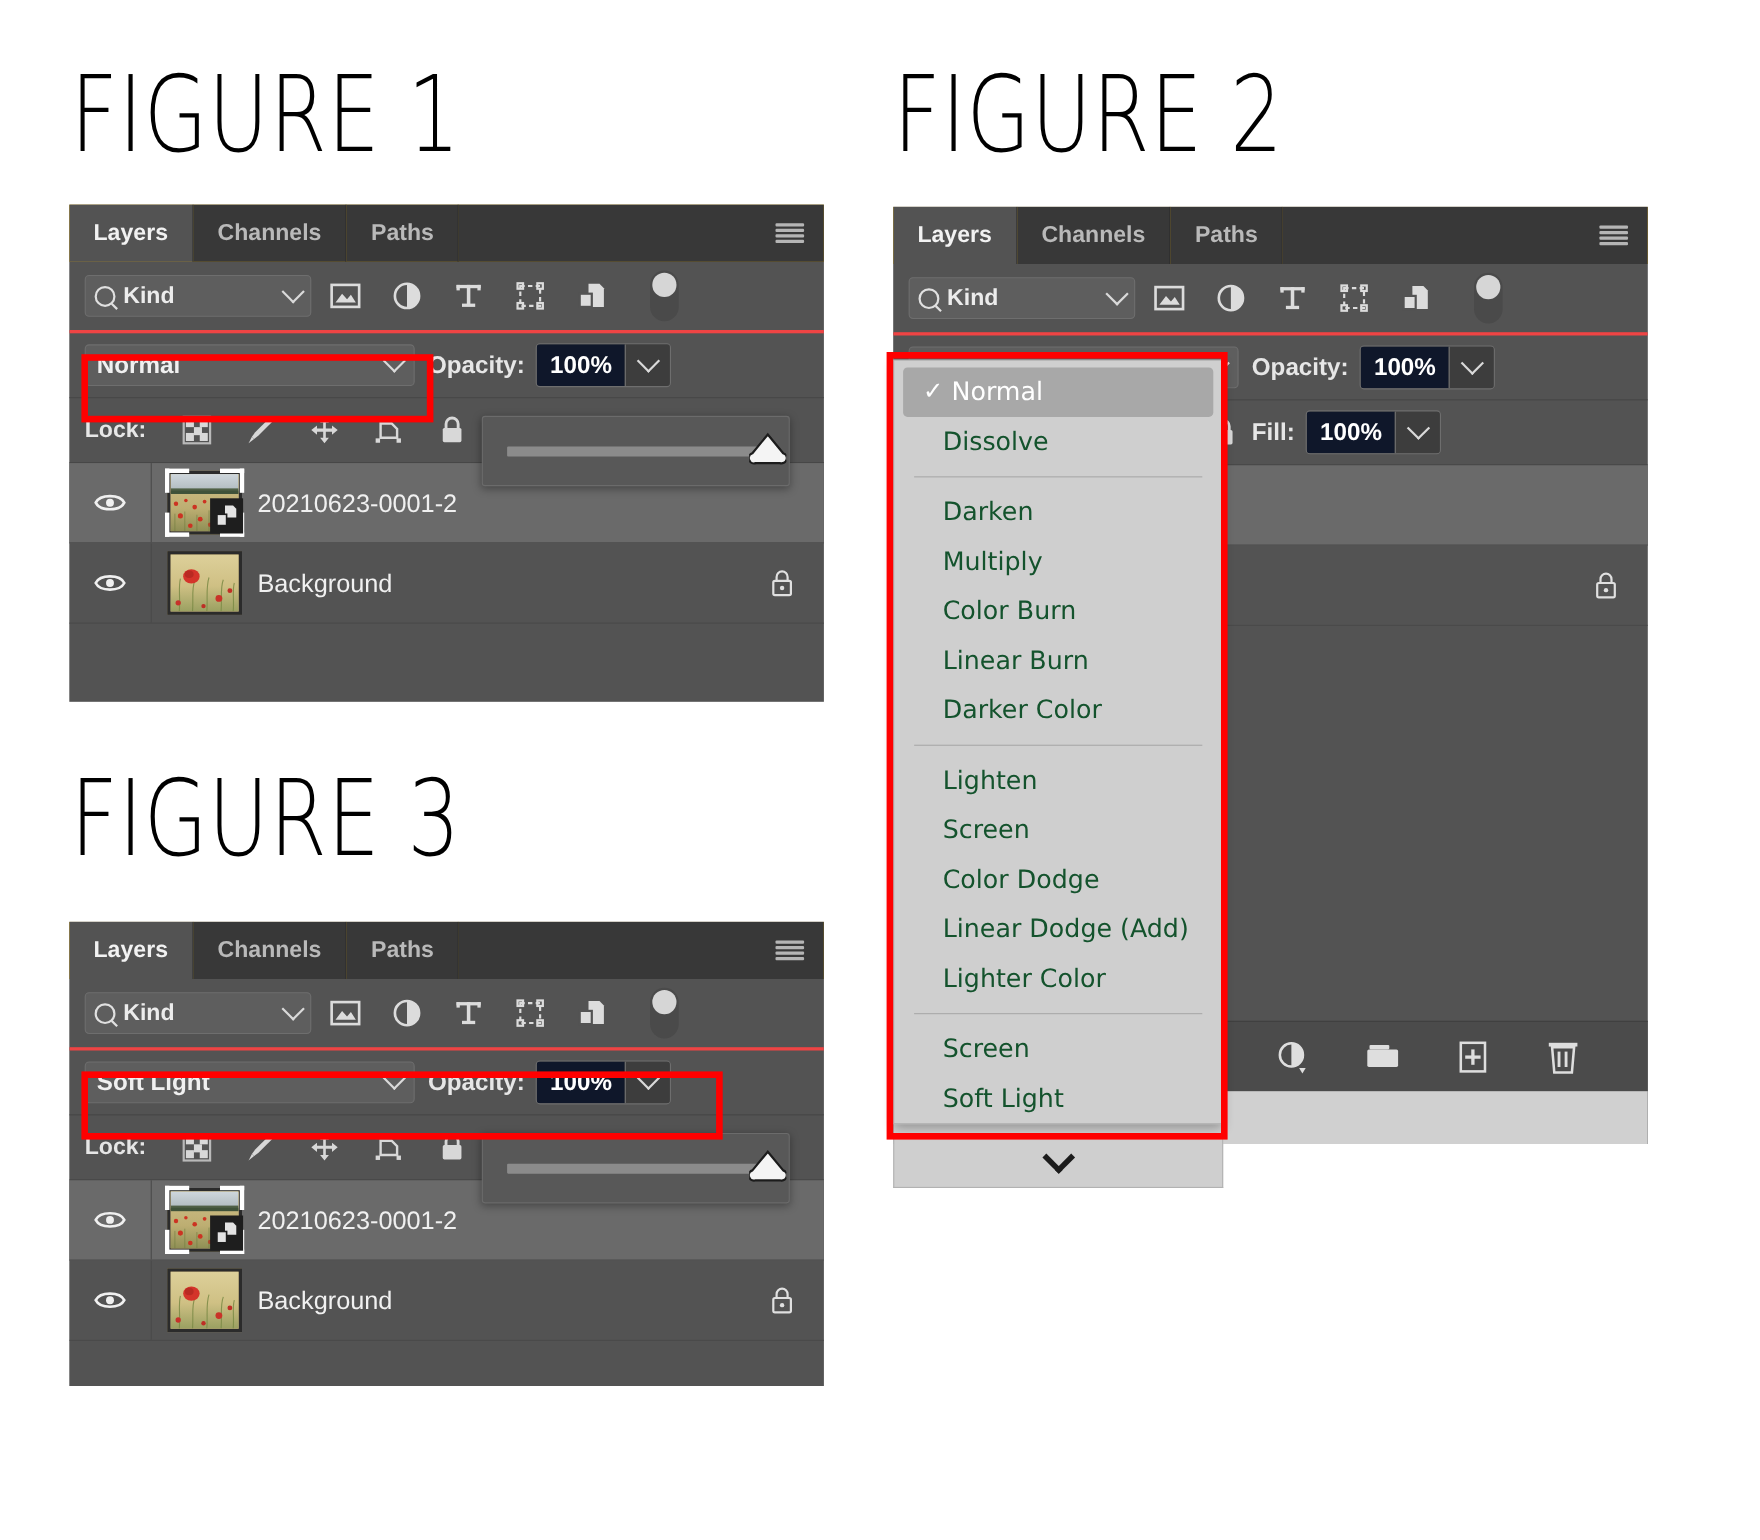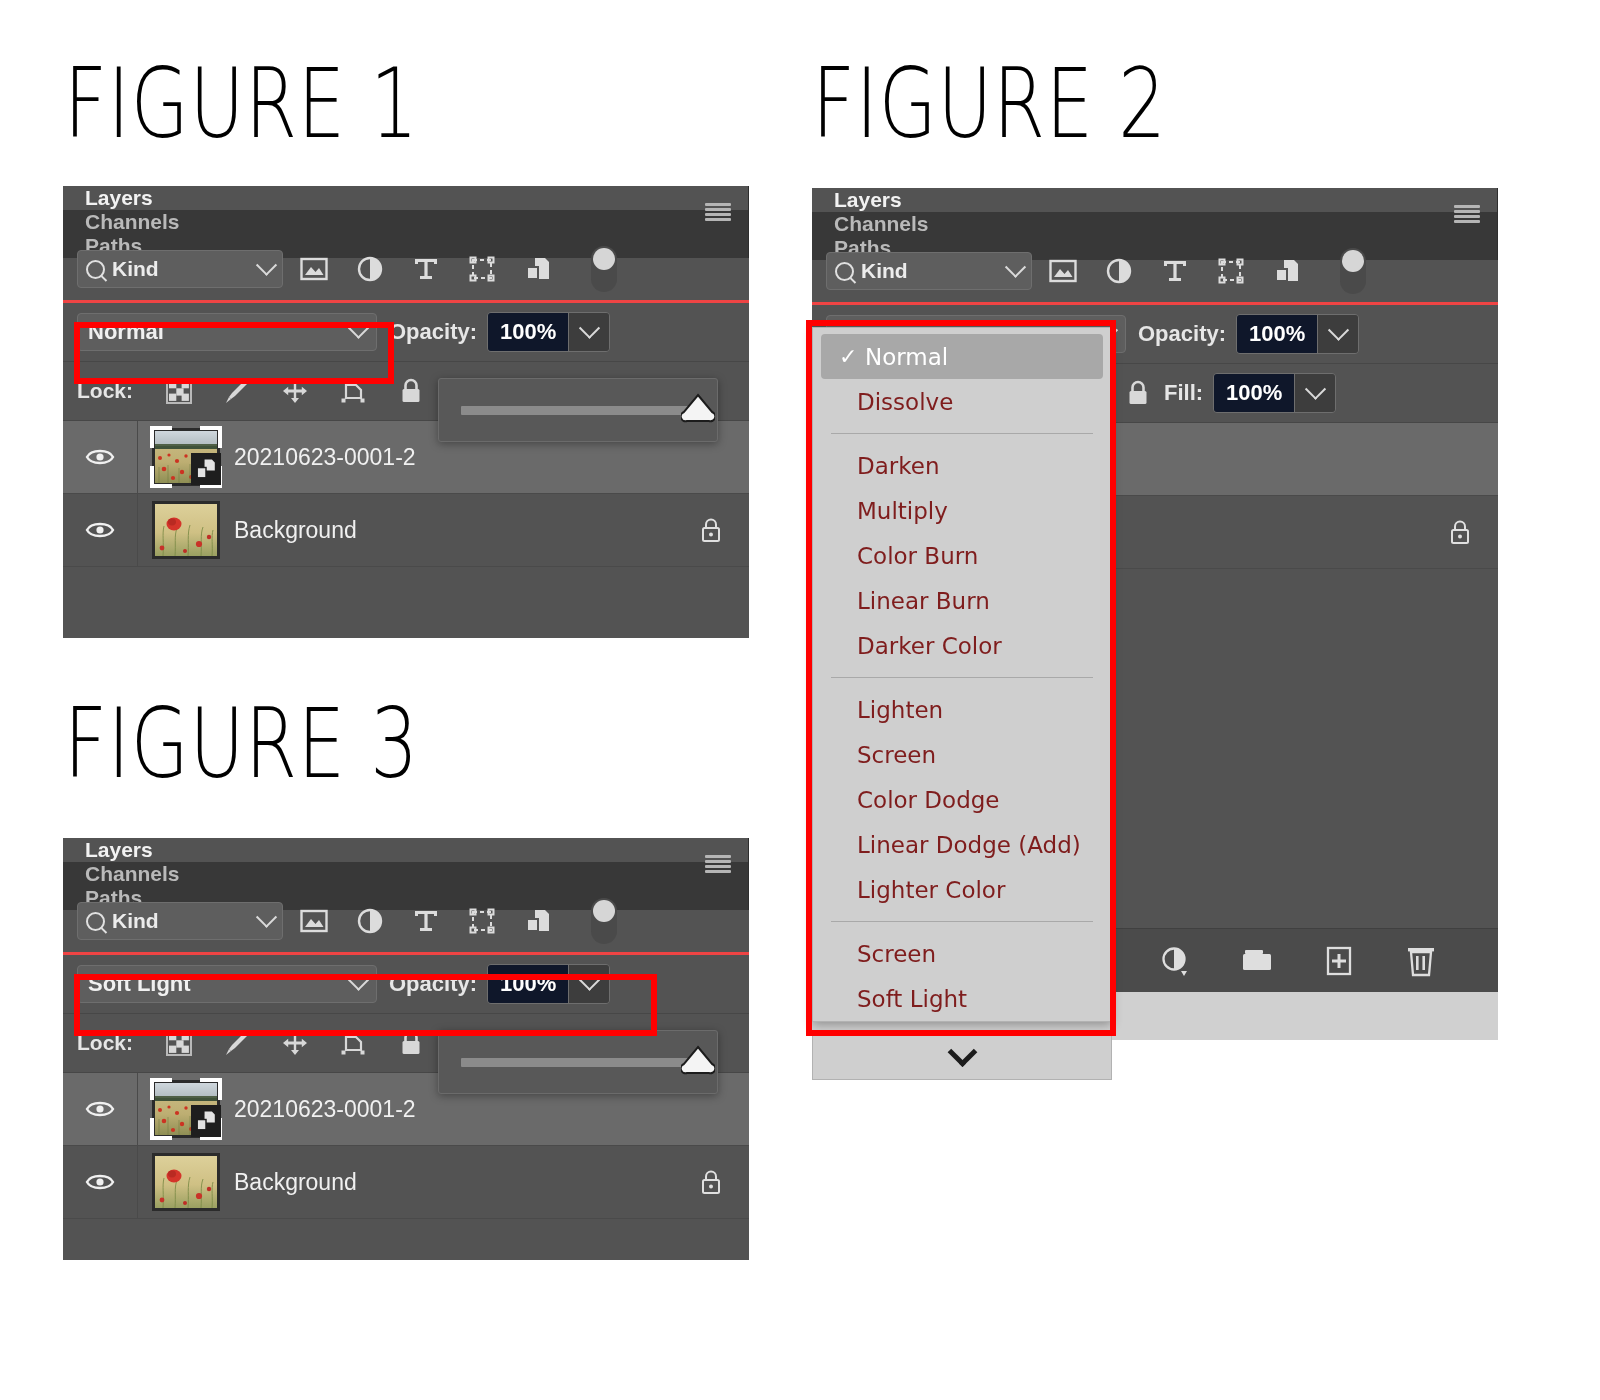--- a/index.html
+++ b/index.html
@@ -44,21 +44,20 @@
   #fig2-panel { left: 812px; top: 188px;  width: 686px; height: 852px; }
   #fig3-panel { left: 63px;  top: 838px;  width: 686px; height: 422px; }
 
   
   .tabbar {
     position: relative;
     height: 52px;
     background: #eab308;
     display: flex;
     align-items: stretch;
-    flex-direction: column;
   }
   .tab {
     display: flex;
     align-items: center;
     padding: 0 22px;
     font-size: 21px;
     font-weight: bold;
     color: #b9b9b9;
     background: #383838;
     border-right: 1px solid #2e2e2e;
@@ -244,21 +243,20 @@
   .lkicon { width: 28px; height: 28px; display: block; }
 
   
   .fill-row {
     height: 58px;
     display: flex;
     align-items: center;
     padding: 0 14px;
     border-bottom: 1px solid #474747;
     position: relative;
-    margin-left: 26px;
   }
   .fill-row .spacer { width: 300px; margin-right: 12px; }
 
   
   .layer-row {
     height: 72px;
     display: flex;
     align-items: center;
     border-bottom: 1px solid #4a4a4a;
     position: relative;
@@ -392,21 +390,21 @@
     padding: 6px 0 0 0;
     box-sizing: border-box;
     font-family: "DejaVu Sans", sans-serif;
   }
   .bm-item {
     height: 45px;
     display: flex;
     align-items: center;
     padding-left: 18px;
     font-size: 23px;
-    color: #7f1d1d;
+    color: #14532d;
     box-sizing: border-box;
     white-space: nowrap;
   }
   .bm-item .chk {
     width: 26px;
     font-size: 22px;
     color: transparent;
     flex: none;
   }
   .bm-item.sel {

